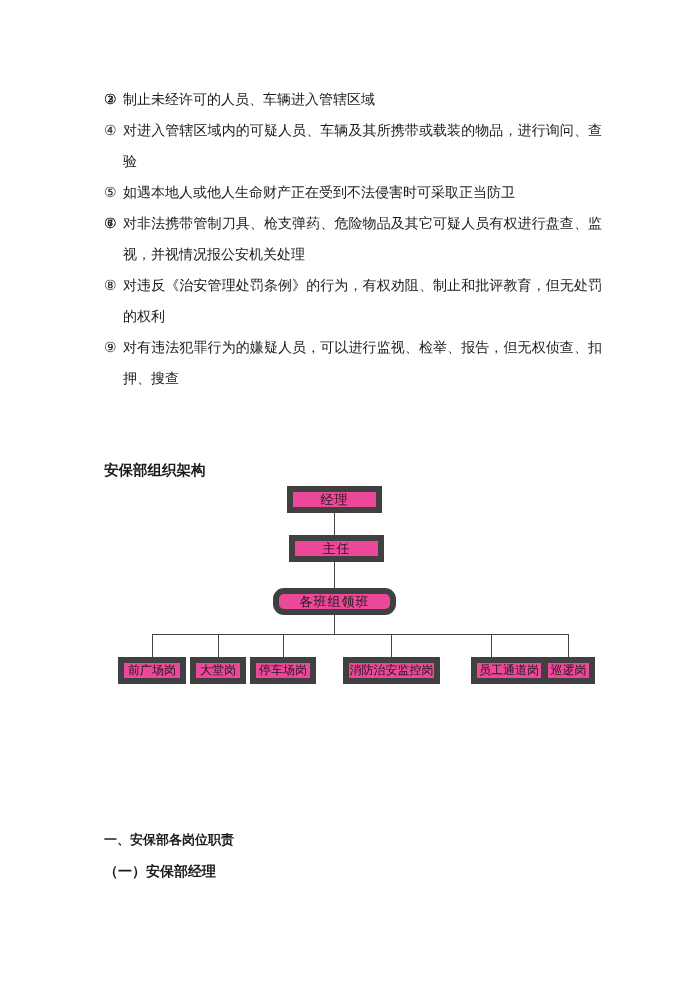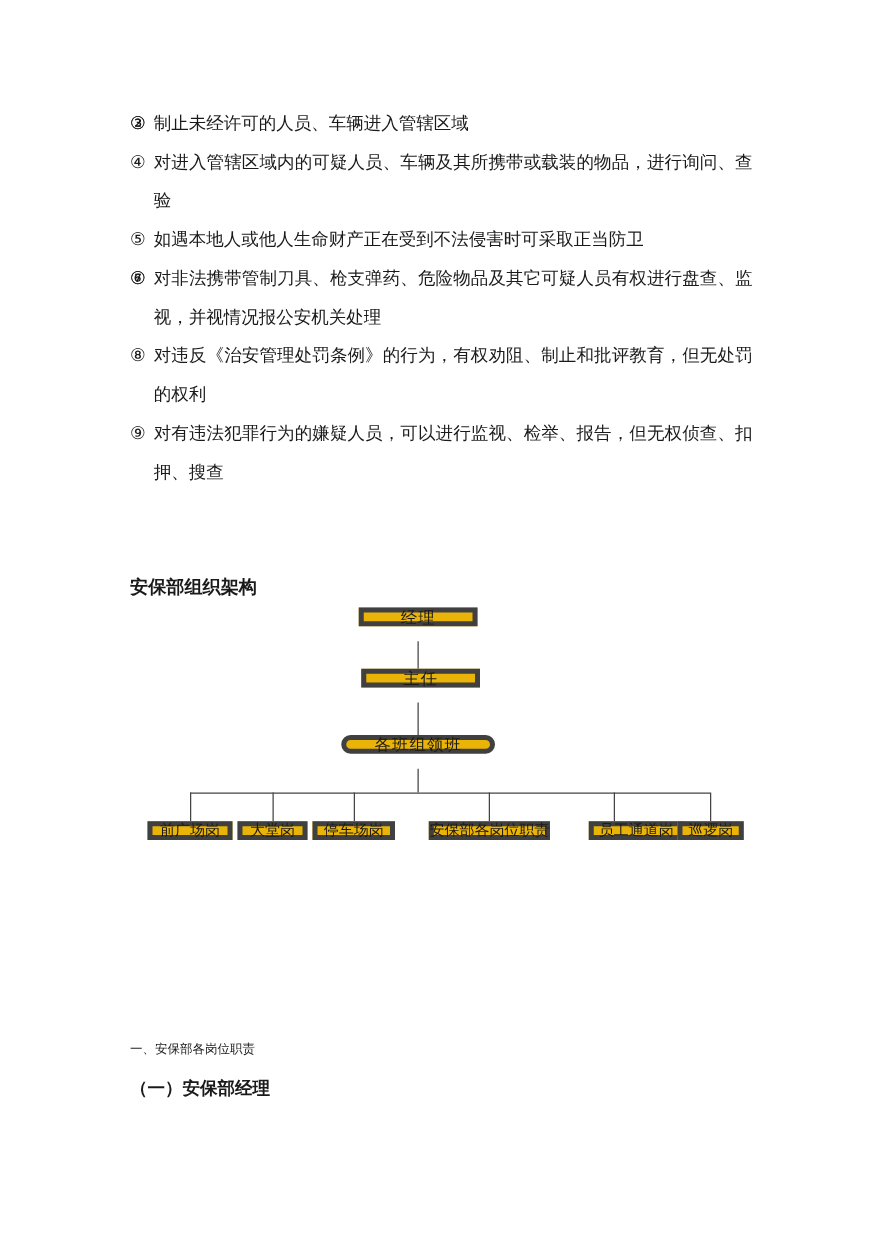--- a/index.html
+++ b/index.html
@@ -49,23 +49,23 @@
   }
   .org-chart {
     position: relative;
     width: 498px;
     height: 212px;
     margin-top: 2px;
   }
   .org-chart svg { position: absolute; left: 0; top: 0; }
   .org-box {
     position: absolute;
-    height: 15px;
-    border: 4px solid #404040;
-    background: #eab308;
+    height: 27px;
+    border: 6px solid #404040;
+    background: #ec4899;
     display: flex;
     align-items: center;
     justify-content: center;
     font-size: 13px;
     letter-spacing: 1px;
     white-space: nowrap;
   }
   .org-box.leaf { font-size: 12px; letter-spacing: 0; top: 175px; }
   .b-root    { left: 183px; top: 4px;   width: 95px; }
   .b-deputy  { left: 185px; top: 53px;  width: 95px; }
@@ -78,22 +78,22 @@
   .b-leaf5 { left: 438px; width: 53px; }
 
   
   .bottom-section {
     position: absolute;
     left: 104px;
     top: 824px;
     width: 498px;
   }
   .section-title {
-    font-size: 10px;
-    font-weight: normal;
+    font-size: 13px;
+    font-weight: bold;
     line-height: 32px;
   }
   .section-subtitle {
     font-size: 14px;
     font-weight: bold;
     line-height: 32px;
   }
   .report-line {
     font-size: 14px;
     font-weight: bold;
@@ -158,21 +158,21 @@
         <line x1="464.5" y1="152" x2="464.5" y2="175" stroke="#444" stroke-width="1"></line>
       </svg>
 
       <div class="org-box b-root">经理</div>
       <div class="org-box b-deputy">主任</div>
       <div class="org-box b-foreman">各班组领班</div>
 
       <div class="org-box leaf b-leaf0">前广场岗</div>
       <div class="org-box leaf b-leaf1">大堂岗</div>
       <div class="org-box leaf b-leaf2">停车场岗</div>
-      <div class="org-box leaf b-leaf3">安保部各岗位职责</div>
+      <div class="org-box leaf b-leaf3">消防治安监控岗</div>
       <div class="org-box leaf b-leaf4">员工通道岗</div>
       <div class="org-box leaf b-leaf5">巡逻岗</div>
     </div>
   </div>
 
   <div class="bottom-section">
     <div class="section-title">一、安保部各岗位职责</div>
     <div class="section-subtitle">（一）安保部经理</div>
   </div>
 

